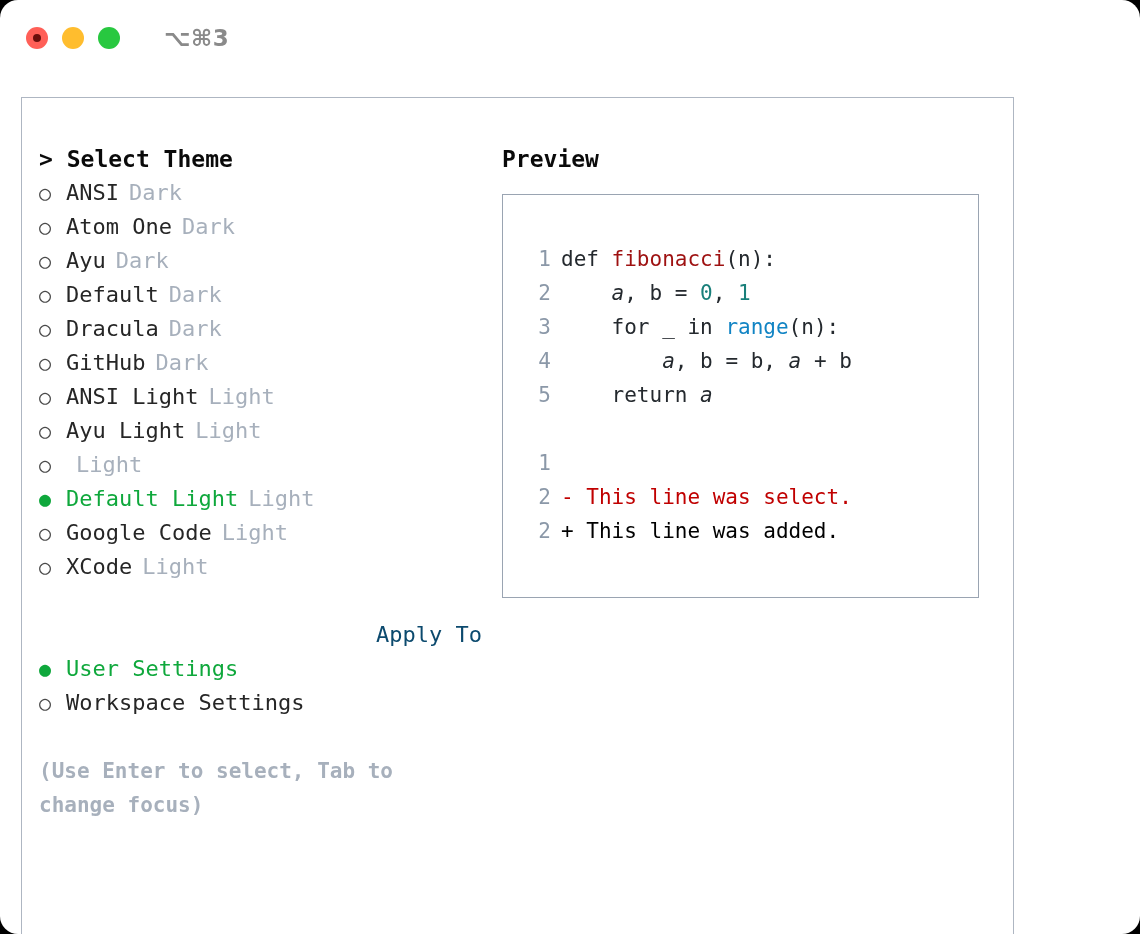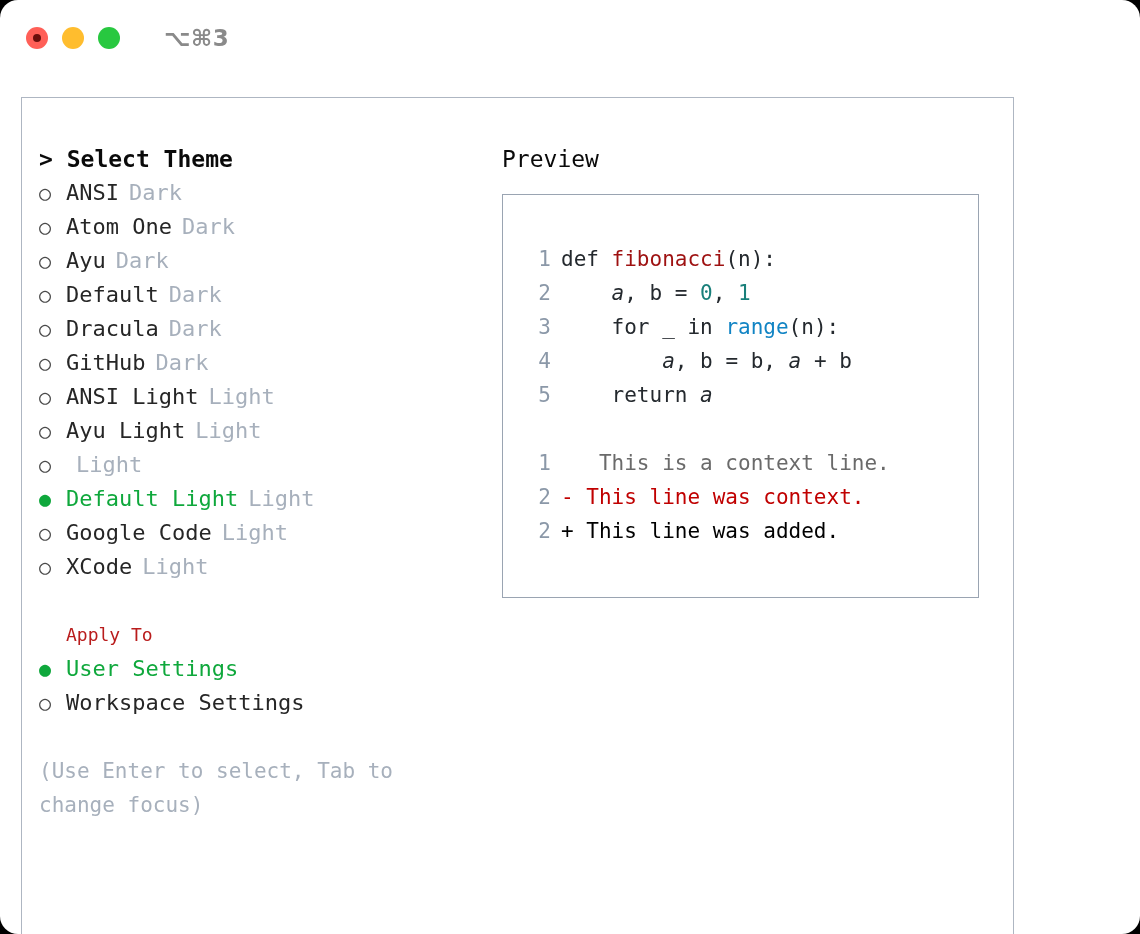--- a/index.html
+++ b/index.html
@@ -117,39 +117,41 @@
   .label { color: #262626; }
   .row.selected .label { color: #0fa83c; }
   .variant {
     color: #a7b0bc;
     margin-left: 10px;
   }
 
   .section-spacer { height: 34px; }
 
   .group-header {
-    font-size: 18px;
-    color: #b91c1c;
+    font-size: 22px;
+    color: #0c4a6e;
     line-height: 34px;
     padding-left: 27px;
     white-space: pre;
+    text-align: right;
   }
 
   .hint {
     margin-top: 34px;
     font-size: 21px;
     line-height: 34px;
     color: #a7b0bc;
     width: 400px;
+    font-weight: bold;
   }
 
   
   .preview-title {
     font-size: 23px;
-    font-weight: normal;
+    font-weight: bold;
     color: #0a0a0a;
     line-height: 34px;
     white-space: pre;
   }
   .code-box {
     margin-top: 18px;
     width: 477px;
     height: 404px;
     border: 1.6px solid #9aa4b2;
     box-sizing: border-box;
@@ -235,22 +237,22 @@
         <div class="code-box">
           <div id="code-lines">
               <div class="code-line"><span class="lineno">1</span><span class="code-text"><span class="tok-kw">def </span><span class="tok-fn">fibonacci</span><span class="tok-punct">(n):</span></span></div>
               <div class="code-line"><span class="lineno">2</span><span class="code-text"><span class="tok-punct">    </span><span class="tok-var">a</span><span class="tok-punct">, b = </span><span class="tok-num">0</span><span class="tok-punct">, </span><span class="tok-num">1</span></span></div>
               <div class="code-line"><span class="lineno">3</span><span class="code-text"><span class="tok-kw">    for _ in </span><span class="tok-call">range</span><span class="tok-punct">(n):</span></span></div>
               <div class="code-line"><span class="lineno">4</span><span class="code-text"><span class="tok-punct">        </span><span class="tok-var">a</span><span class="tok-punct">, b = b, </span><span class="tok-var">a</span><span class="tok-punct"> + b</span></span></div>
               <div class="code-line"><span class="lineno">5</span><span class="code-text"><span class="tok-kw">    return </span><span class="tok-var">a</span></span></div>
             </div>
           <div class="diff-gap"></div>
           <div id="diff-lines">
-              <div class="code-line"><span class="lineno">1</span><span class="diff-context">   This is a context line.</span></div>
-              <div class="code-line"><span class="lineno">2</span><span class="diff-del">- This line was context.</span></div>
+              <div class="code-line"><span class="lineno">1</span></div>
+              <div class="code-line"><span class="lineno">2</span><span class="diff-del">- This line was select.</span></div>
               <div class="code-line"><span class="lineno">2</span><span class="diff-add">+ This line was added.</span></div>
             </div>
         </div>
       </div>
 
     </div>
   </div>
 </div>
 
 </body></html>

